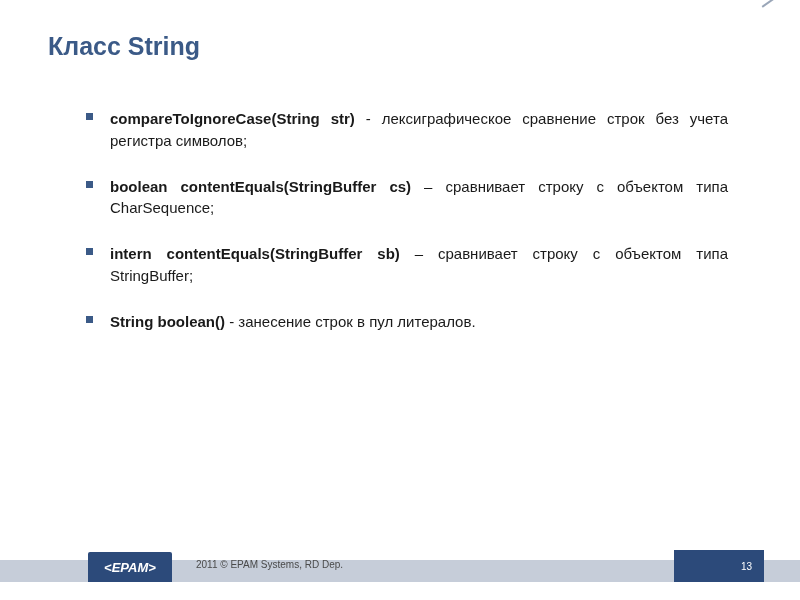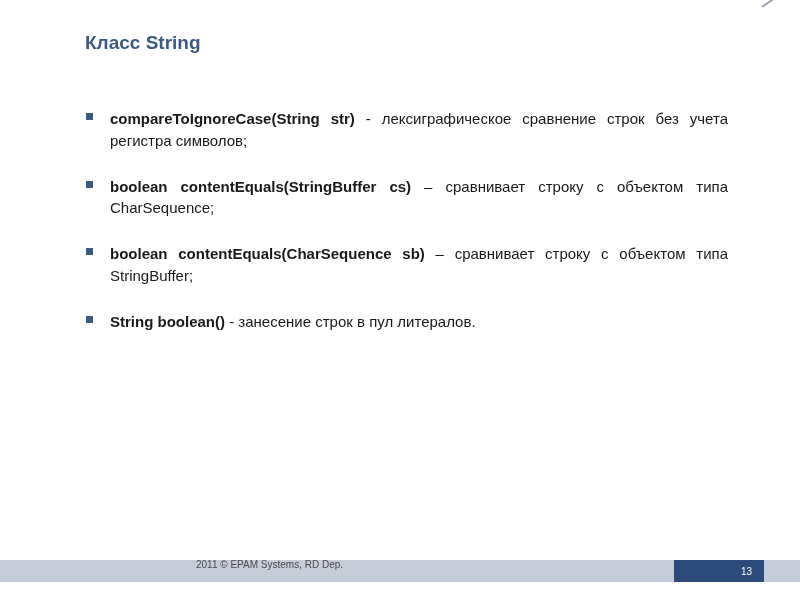--- a/index.html
+++ b/index.html
@@ -14,24 +14,23 @@
   .slide {
     position: relative;
     width: 800px;
     height: 600px;
     box-sizing: border-box;
   }
   .title {
     position: absolute;
     top: 32px;
     left: 48px;
-    font-size: 19px;
+    font-size: 25px;
     font-weight: bold;
     color: #3b5a87;
-    margin-left: 37px;
   }
   .content {
     position: absolute;
     top: 108px;
     left: 110px;
     right: 72px;
   }
   .item {
     position: relative;
     margin-bottom: 24px;
@@ -90,21 +89,21 @@
     height: 28px;
     line-height: 22px;
     font-size: 10px;
     color: #4a4a4a;
   }
   .pagenum-box {
     position: absolute;
     right: 36px;
     bottom: 0;
     width: 90px;
-    height: 22px;
+    height: 32px;
     background: #2c4a7a;
     color: #ffffff;
     font-size: 10px;
     display: flex;
     align-items: center;
     justify-content: flex-end;
     padding-right: 12px;
     box-sizing: border-box;
   }
   .diag {
@@ -126,27 +125,28 @@
   <div class="title">Класс String</div>
 
   <div class="content">
     <div class="item">
       <span class="bold">compareToIgnoreCase(String str)</span><span> - </span><span>лексиграфическое сравнение строк без учета регистра символов;</span>
     </div>
     <div class="item">
       <span class="bold">boolean contentEquals(StringBuffer cs)</span><span> – </span><span>сравнивает строку с объектом типа CharSequence;</span>
     </div>
     <div class="item">
-      <span class="bold">boolean contentEquals(CharSequence sb)</span><span> – </span><span>сравнивает строку с объектом типа StringBuffer;</span>
+      <span class="bold">intern contentEquals(StringBuffer sb)</span><span> – </span><span>сравнивает строку с объектом типа StringBuffer;</span>
     </div>
     <div class="item">
       <span class="bold">String boolean()</span><span> - </span><span>занесение строк в пул литералов.</span>
     </div>
   </div>
 
   <div class="footer">
     <div class="footer-bg"></div>
+    <div class="logo">&lt;EPAM&gt;</div>
     <div class="copyright">2011 © EPAM Systems, RD Dep.</div>
     <div class="pagenum-box">
       <span>13</span>
     </div>
   </div>
 </div>
 
 </body></html>

